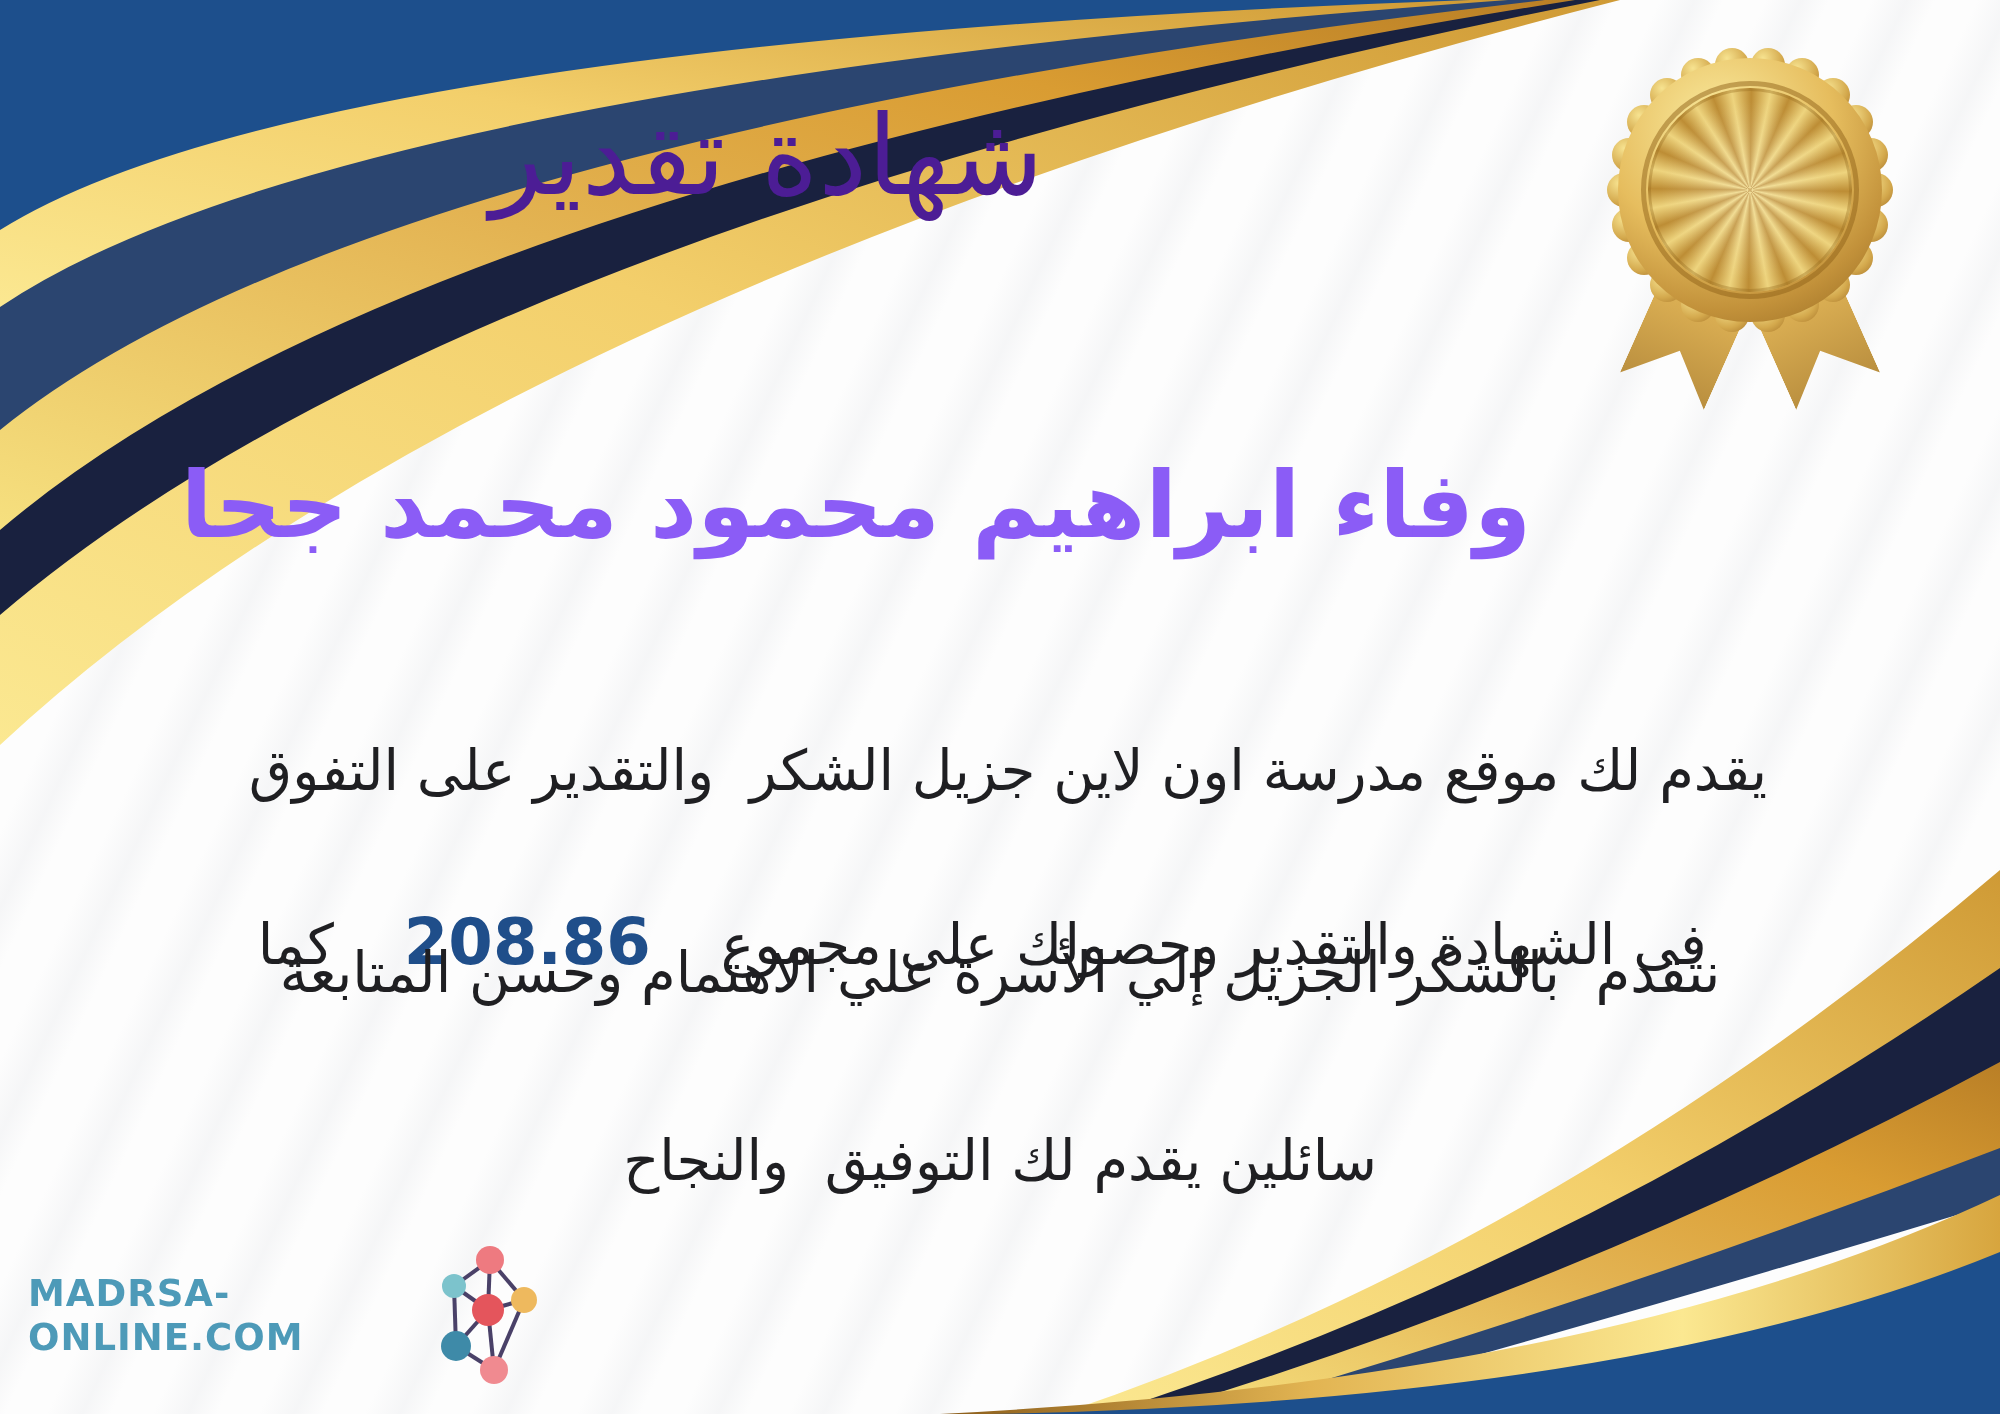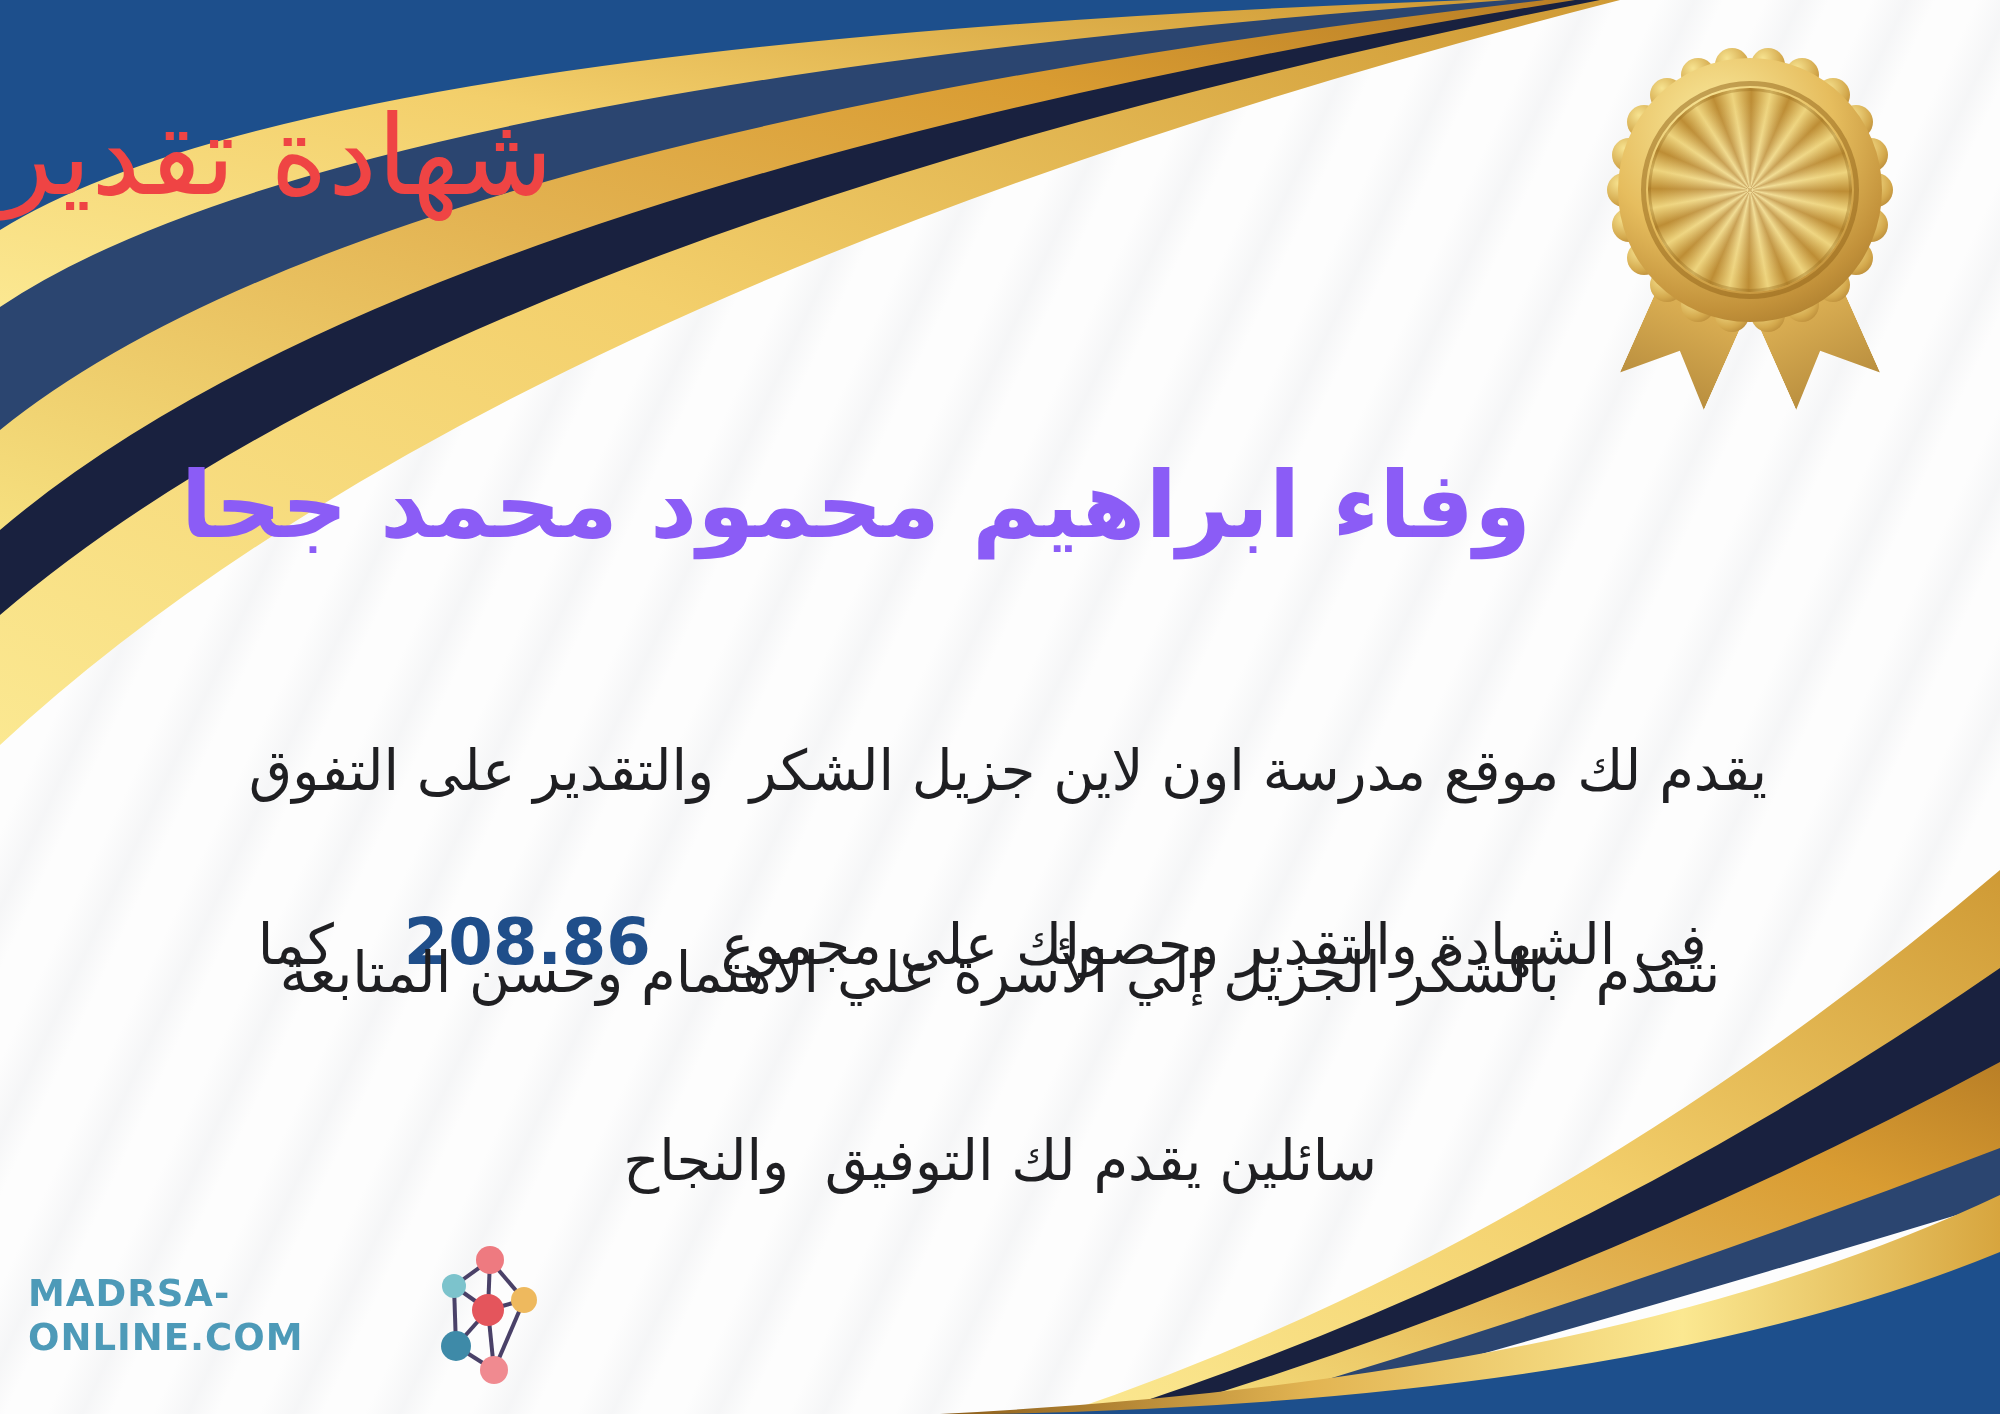--- a/index.html
+++ b/index.html
@@ -34,22 +34,22 @@
     background:radial-gradient(circle at 38% 26%,#faeb9f 0%,#e6bd5e 45%,#c2913a 72%,#8f641e 100%);}
   .medal-ring{position:absolute;left:31px;top:31px;width:218px;height:218px;border-radius:50%;z-index:4;
     border:5px solid rgba(143,98,24,.5);box-sizing:border-box;}
   .medal-disc{position:absolute;left:38px;top:38px;width:204px;height:204px;border-radius:50%;z-index:5;
     background:
       radial-gradient(circle at 50% 50%, rgba(255,255,235,.30), rgba(255,255,235,0) 62%),
       repeating-conic-gradient(from 12deg, #eed47e 0deg, #bd8d35 11.25deg, #eed47e 22.5deg);
     box-shadow:inset 0 0 0 3px rgba(150,105,30,.35);}
 
   
-  .title{position:absolute;left:0;top:92px;width:1510px;text-align:left;
-    font-size:110px;color:#ef4444;white-space:pre-wrap;}
+  .title{position:absolute;left:12px;top:92px;width:1510px;text-align:center;
+    font-size:110px;color:#4c1d95;white-space:pre-wrap;}
   .name{position:absolute;left:0;top:452px;width:1712px;text-align:center;
     font-size:92px;font-weight:700;color:#8b5cf6;white-space:pre-wrap;}
   .bodyline{position:absolute;left:0;width:2000px;text-align:center;
     font-size:56px;color:#1f1f22;white-space:pre-wrap;}
   .line1{top:738px;padding-left:8px;}
   .line2{top:840px;}
   .line3{top:940px;text-align:center;}
   .closing{top:1128px;}
   .score{color:#1f4e8a;font-weight:700;font-size:64px;margin:0 70px;}
 

